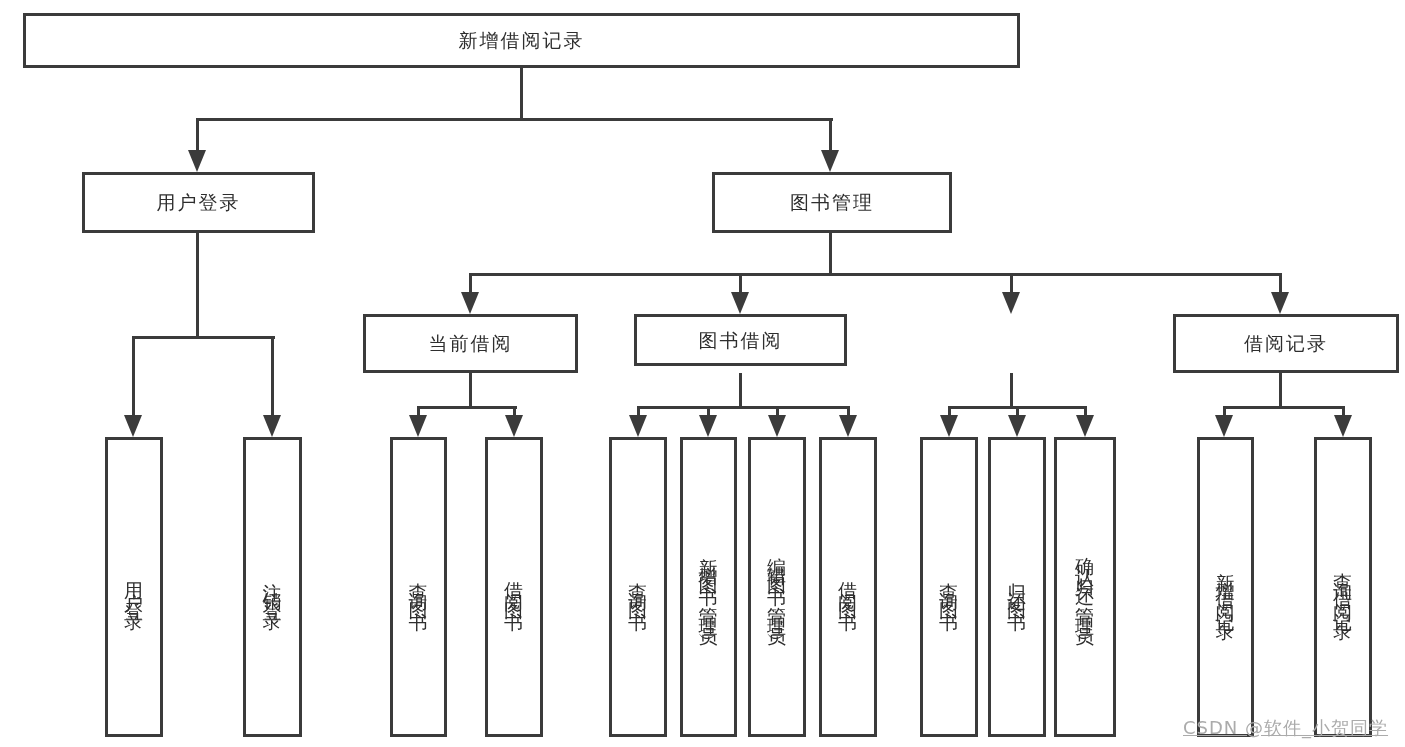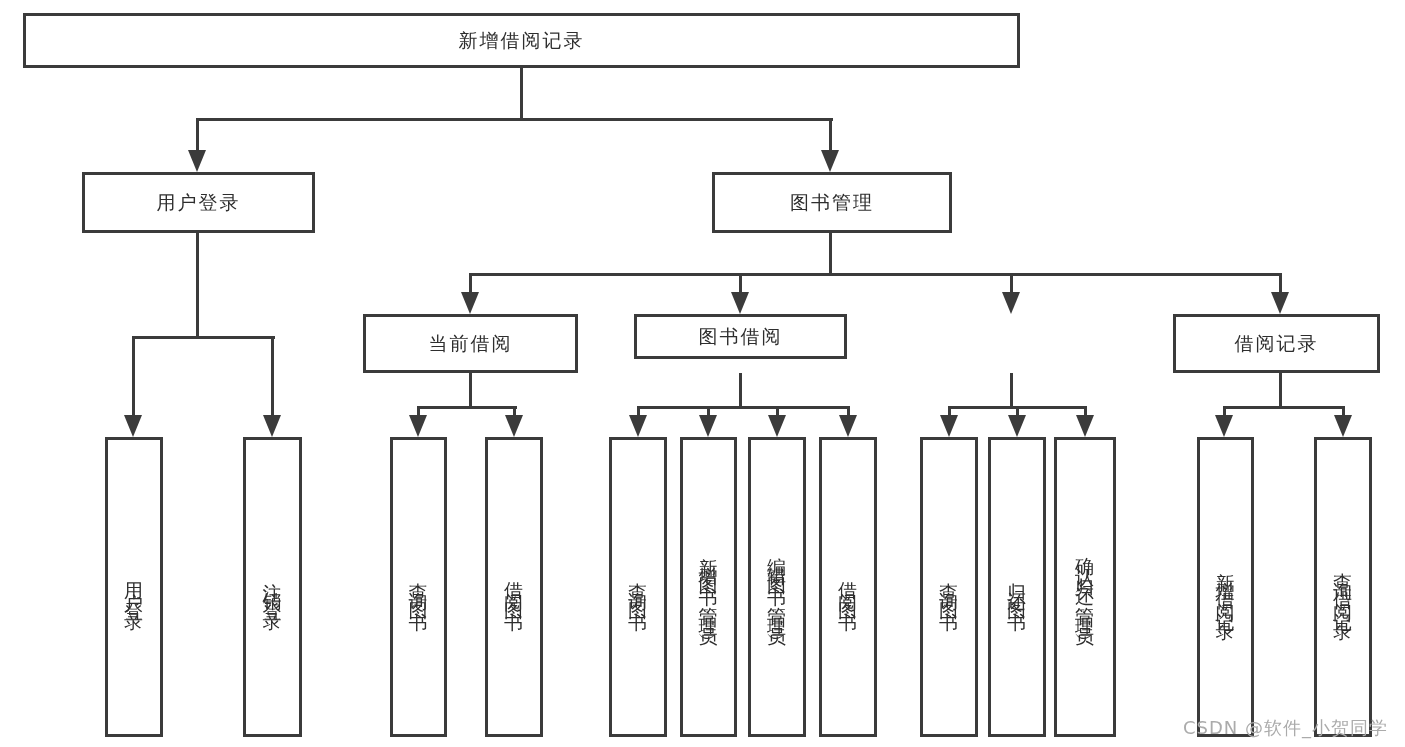--- a/index.html
+++ b/index.html
@@ -20,20 +20,21 @@
   }
   .line{position:absolute;background:#3b3b3b;}
   .arrow{
     position:absolute;width:0;height:0;
     border-left:9px solid transparent;border-right:9px solid transparent;
     border-top:22px solid #3b3b3b;
   }
   .watermark{
     position:absolute;font-size:18px;color:#ababab;letter-spacing:1px;
     white-space:nowrap;
+    text-decoration:underline;
   }
 </style>
 </head>
 <body>
 
 <div class="canvas">
 
   <div class="node" style="left:23px;top:13px;width:997px;height:55px">新增借阅记录</div>
 
   <div class="line" style="left:520px;top:68px;width:3px;height:52px"></div>
@@ -58,22 +59,22 @@
   <div class="line" style="left:469px;top:273px;width:3px;height:24px"></div>
   <div class="arrow" style="left:461px;top:292px"></div>
   <div class="line" style="left:739px;top:273px;width:3px;height:24px"></div>
   <div class="arrow" style="left:731px;top:292px"></div>
   <div class="line" style="left:1010px;top:273px;width:3px;height:24px"></div>
   <div class="arrow" style="left:1002px;top:292px"></div>
   <div class="line" style="left:1279px;top:273px;width:3px;height:24px"></div>
   <div class="arrow" style="left:1271px;top:292px"></div>
 
   <div class="node" style="left:363px;top:314px;width:215px;height:59px">当前借阅</div>
-  <div class="node" style="left:634px;top:314px;width:213px;height:45px">图书借阅</div>
-  <div class="node" style="left:1173px;top:314px;width:207px;height:59px">借阅记录</div>
+  <div class="node" style="left:634px;top:314px;width:213px;height:52px">图书借阅</div>
+  <div class="node" style="left:1173px;top:314px;width:226px;height:59px">借阅记录</div>
 
   <div class="line" style="left:469px;top:373px;width:3px;height:36px"></div>
   <div class="line" style="left:417px;top:406px;width:100px;height:3px"></div>
   <div class="line" style="left:417px;top:406px;width:3px;height:12px"></div>
   <div class="arrow" style="left:409px;top:415px"></div>
   <div class="line" style="left:513px;top:406px;width:3px;height:12px"></div>
   <div class="arrow" style="left:505px;top:415px"></div>
 
   <div class="line" style="left:739px;top:373px;width:3px;height:36px"></div>
   <div class="line" style="left:637px;top:406px;width:213px;height:3px"></div>

